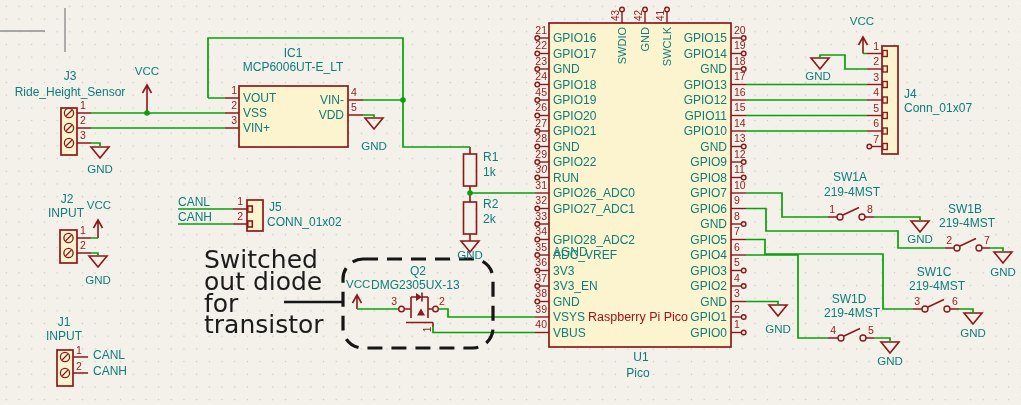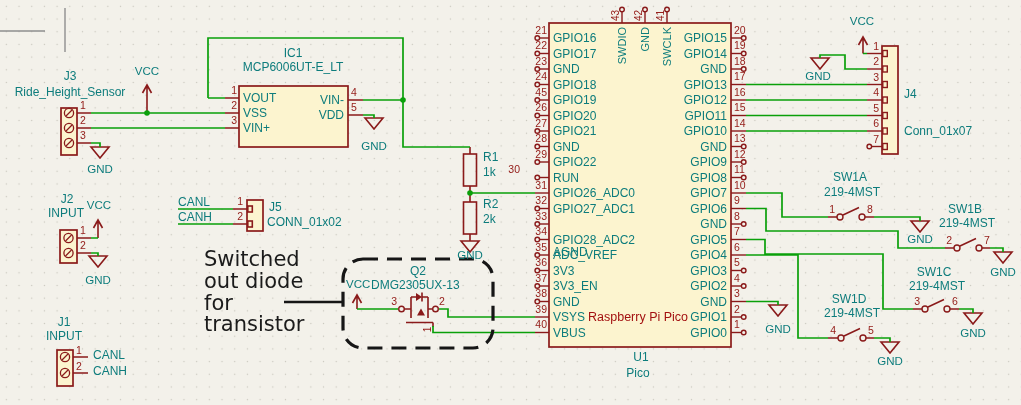--- a/index.html
+++ b/index.html
@@ -15,21 +15,21 @@
      color:#0d7c7c;line-height:1;white-space:pre;}
   .red{color:#96201c;font-size:10.5px;}
   .c{transform:translateX(-50%);}
   .r{transform:translateX(-100%);}
   .gv{font-size:11.5px;}
   .rpp{color:#a31111;font-size:12.5px;}
   .rotn{width:16px;height:11px;transform:rotate(-90deg);text-align:center;
         font-size:10px;line-height:11px;}
   .rotl{width:46px;height:12px;transform:rotate(-90deg);text-align:right;
         font-size:11px;line-height:12px;}
-  .ann{font-family:"DejaVu Sans",sans-serif;font-size:21px;line-height:21.8px;
+  .ann{font-family:"DejaVu Sans",sans-serif;font-size:25px;line-height:21.8px;
        color:#1b1b1b;white-space:pre-line;}
 </style>
 </head>
 <body>
 
 <div id="canvas">
 
   <svg id="schsvg" width="1021" height="405" viewBox="0 0 1021 405">
 
     <g stroke="#8f8f8f" stroke-width="1.4" fill="none">
@@ -257,21 +257,21 @@
       <div class="t c gv" style="left: 470px; top: 250px;">GND</div>
       <div class="t c" style="left: 418px; top: 265px;">Q2</div>
       <div class="t gv" style="left: 346px; top: 279px;">VCC</div>
       <div class="t " style="left: 371px; top: 279px;">DMG2305UX-13</div>
       <div class="t rpp" style="left: 588px; top: 311px; text-align: right;">Raspberry Pi Pico</div>
       <div class="t c" style="left: 641px; top: 351px;">U1</div>
       <div class="t c" style="left: 638px; top: 367px;">Pico</div>
       <div class="t c gv" style="left: 862px; top: 16px;">VCC</div>
       <div class="t c gv" style="left: 818px; top: 71px;">GND</div>
       <div class="t " style="left: 904px; top: 88px;">J4</div>
-      <div class="t " style="left: 904px; top: 102px; margin-top: 23px;">Conn_01x07</div>
+      <div class="t " style="left: 904px; top: 102px;">Conn_01x07</div>
       <div class="t c gv" style="left: 920px; top: 234px;">GND</div>
       <div class="t c gv" style="left: 1003px; top: 267px;">GND</div>
       <div class="t c gv" style="left: 973px; top: 328px;">GND</div>
       <div class="t c gv" style="left: 890px; top: 356px;">GND</div>
       <div class="t c gv" style="left: 778px; top: 324px;">GND</div>
       <div class="t c" style="left: 850px; top: 171px;">SW1A</div>
       <div class="t c" style="left: 852px; top: 186px;">219-4MST</div>
       <div class="t c" style="left: 965px; top: 203px;">SW1B</div>
       <div class="t c" style="left: 967px; top: 217px;">219-4MST</div>
       <div class="t c" style="left: 934px; top: 266px;">SW1C</div>
@@ -344,21 +344,21 @@
       <div class="t red" style="left: 734px; top: 117.5px;">14</div>
       <div class="t r" style="left: 727px; top: 125px;">GPIO10</div>
       <div class="t red r" style="left: 547px; top: 133px;">28</div>
       <div class="t " style="left: 553px; top: 140.5px;">GND</div>
       <div class="t red" style="left: 734px; top: 133px;">13</div>
       <div class="t r" style="left: 727px; top: 140.5px;">GND</div>
       <div class="t red r" style="left: 547px; top: 148.5px;">29</div>
       <div class="t " style="left: 553px; top: 156px;">GPIO22</div>
       <div class="t red" style="left: 734px; top: 148.5px;">12</div>
       <div class="t r" style="left: 727px; top: 156px;">GPIO9</div>
-      <div class="t red r" style="left: 520px; top: 164px;">30</div>
+      <div class="t red r" style="left: 547px; top: 164px; font-style: italic;">30</div>
       <div class="t " style="left: 553px; top: 171.5px;">RUN</div>
       <div class="t red" style="left: 734px; top: 164px;">11</div>
       <div class="t r" style="left: 727px; top: 171.5px;">GPIO8</div>
       <div class="t red r" style="left: 547px; top: 179.5px;">31</div>
       <div class="t " style="left: 553px; top: 187px;">GPIO26_ADC0</div>
       <div class="t red" style="left: 734px; top: 179.5px;">10</div>
       <div class="t r" style="left: 727px; top: 187px;">GPIO7</div>
       <div class="t red r" style="left: 547px; top: 195px;">32</div>
       <div class="t " style="left: 553px; top: 202.5px;">GPIO27_ADC1</div>
       <div class="t red" style="left: 734px; top: 195px;">9</div>

